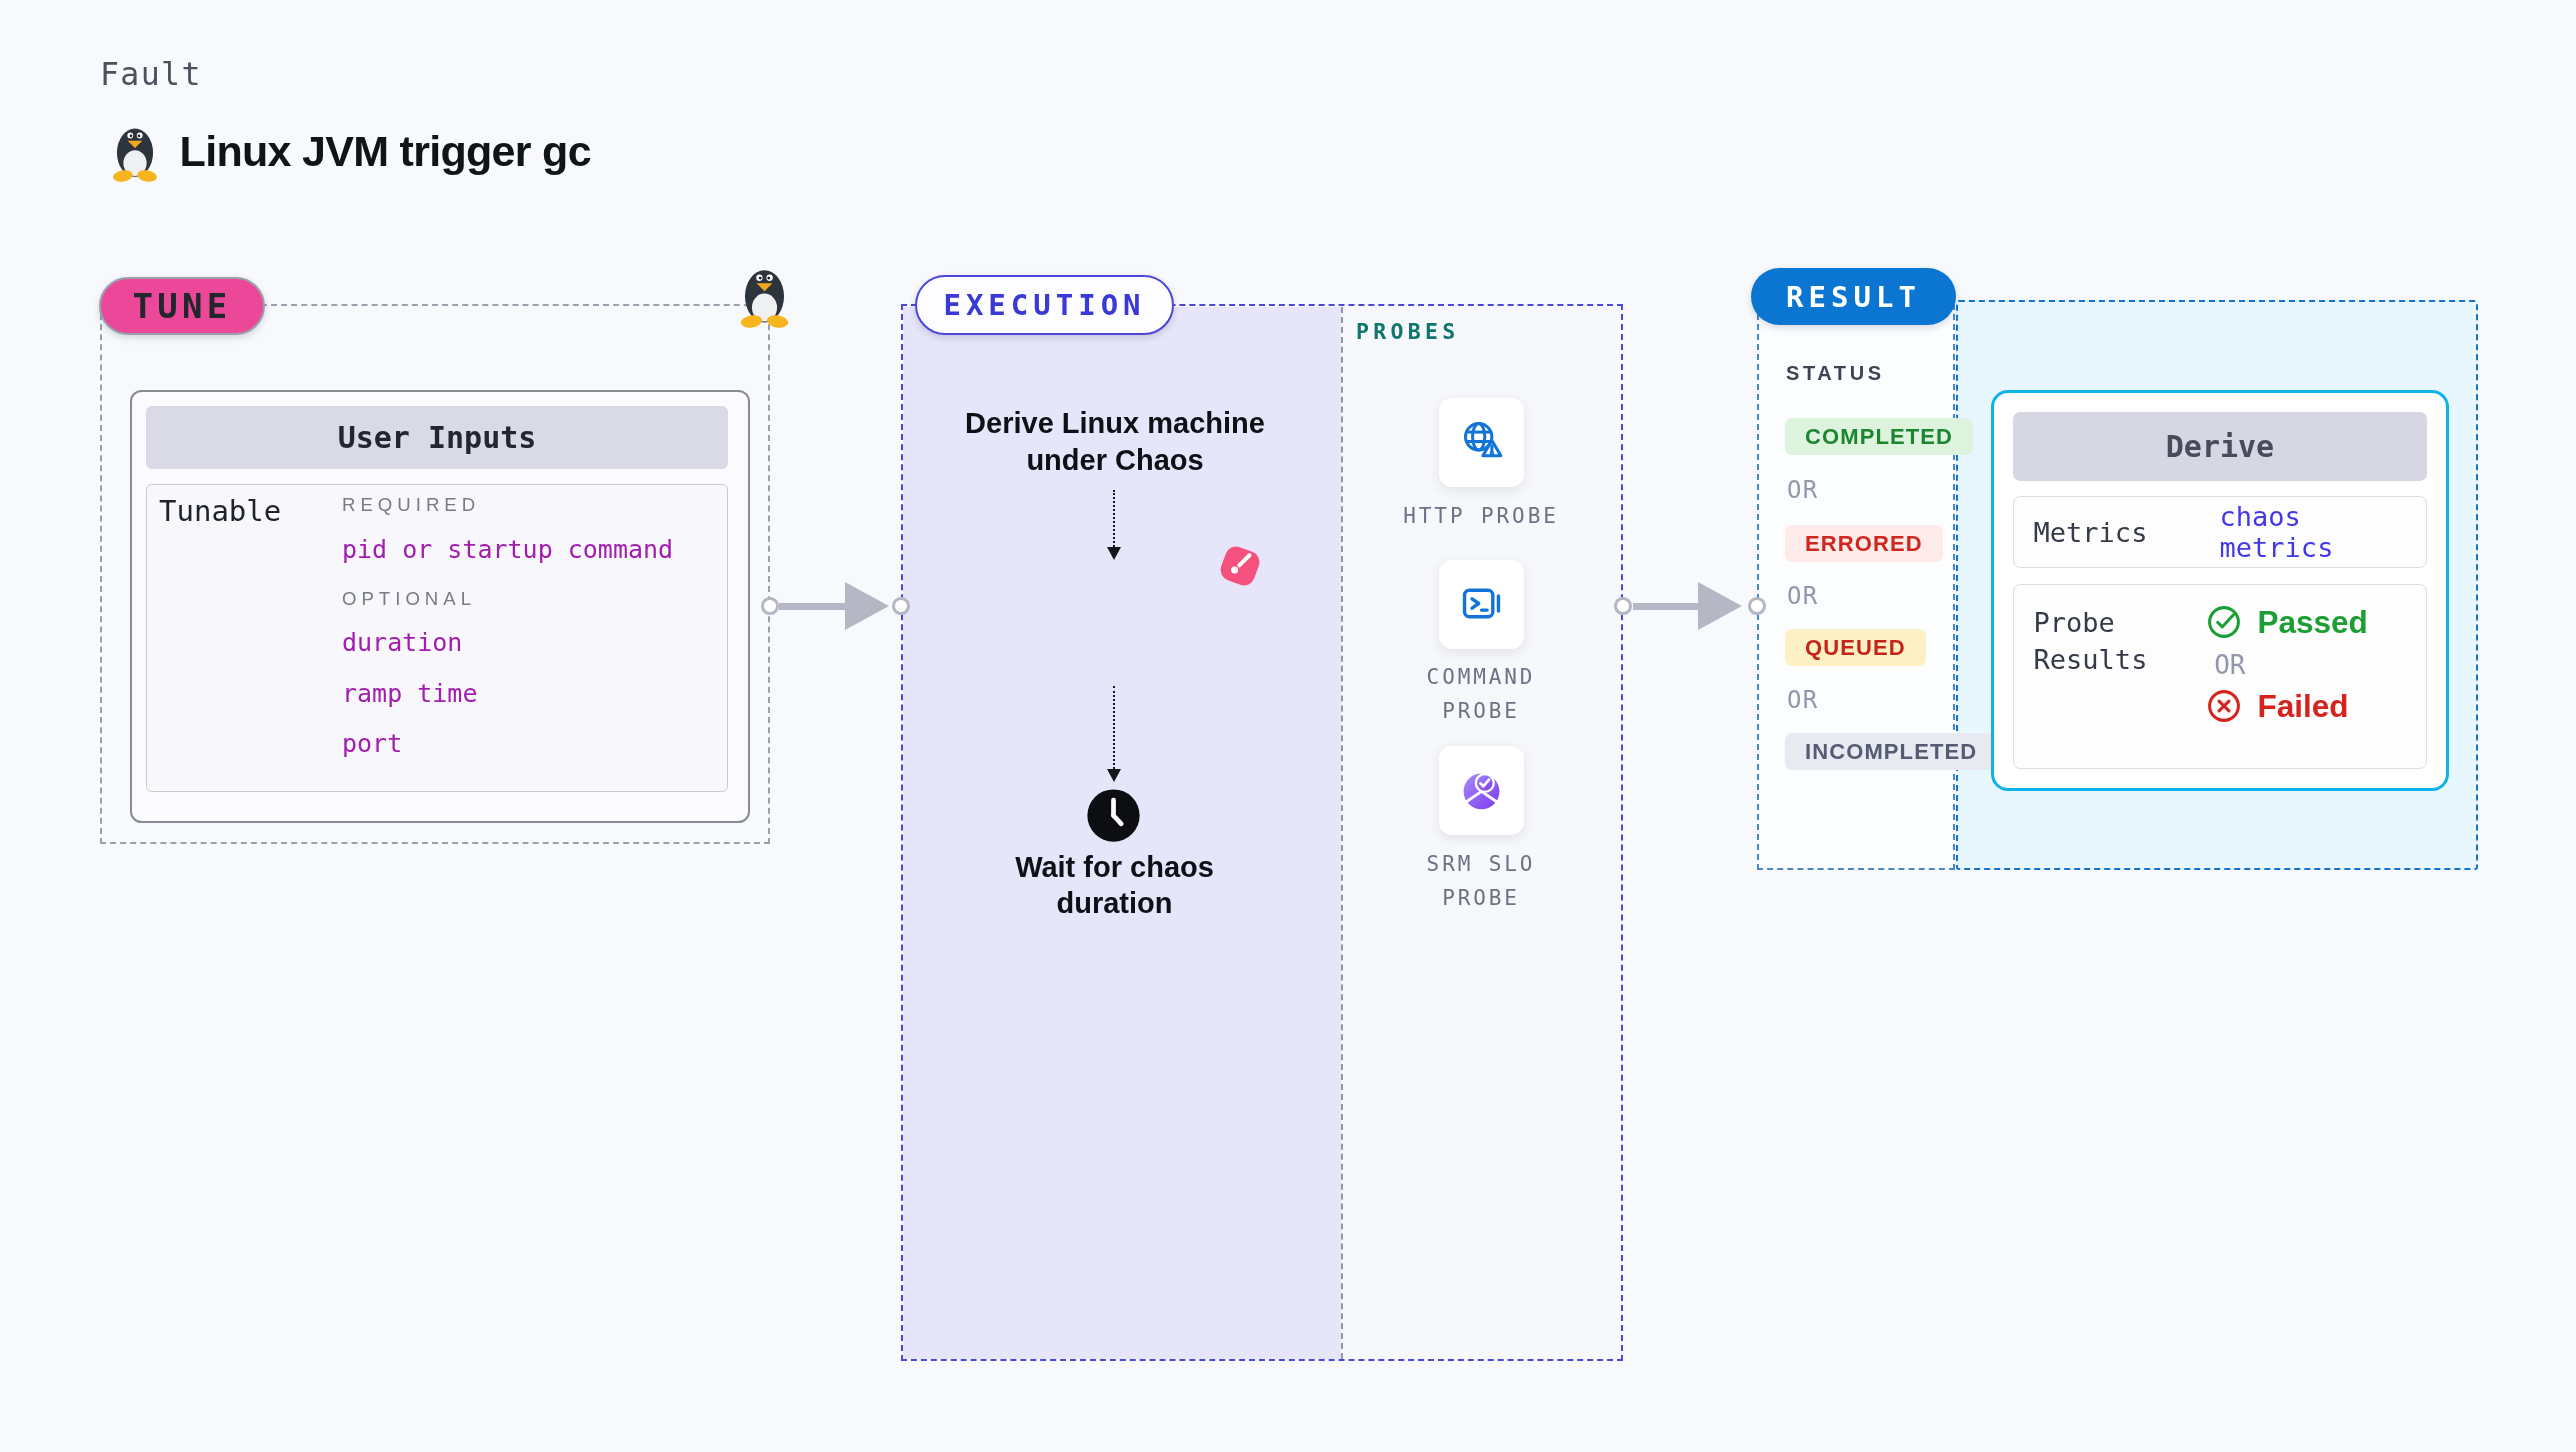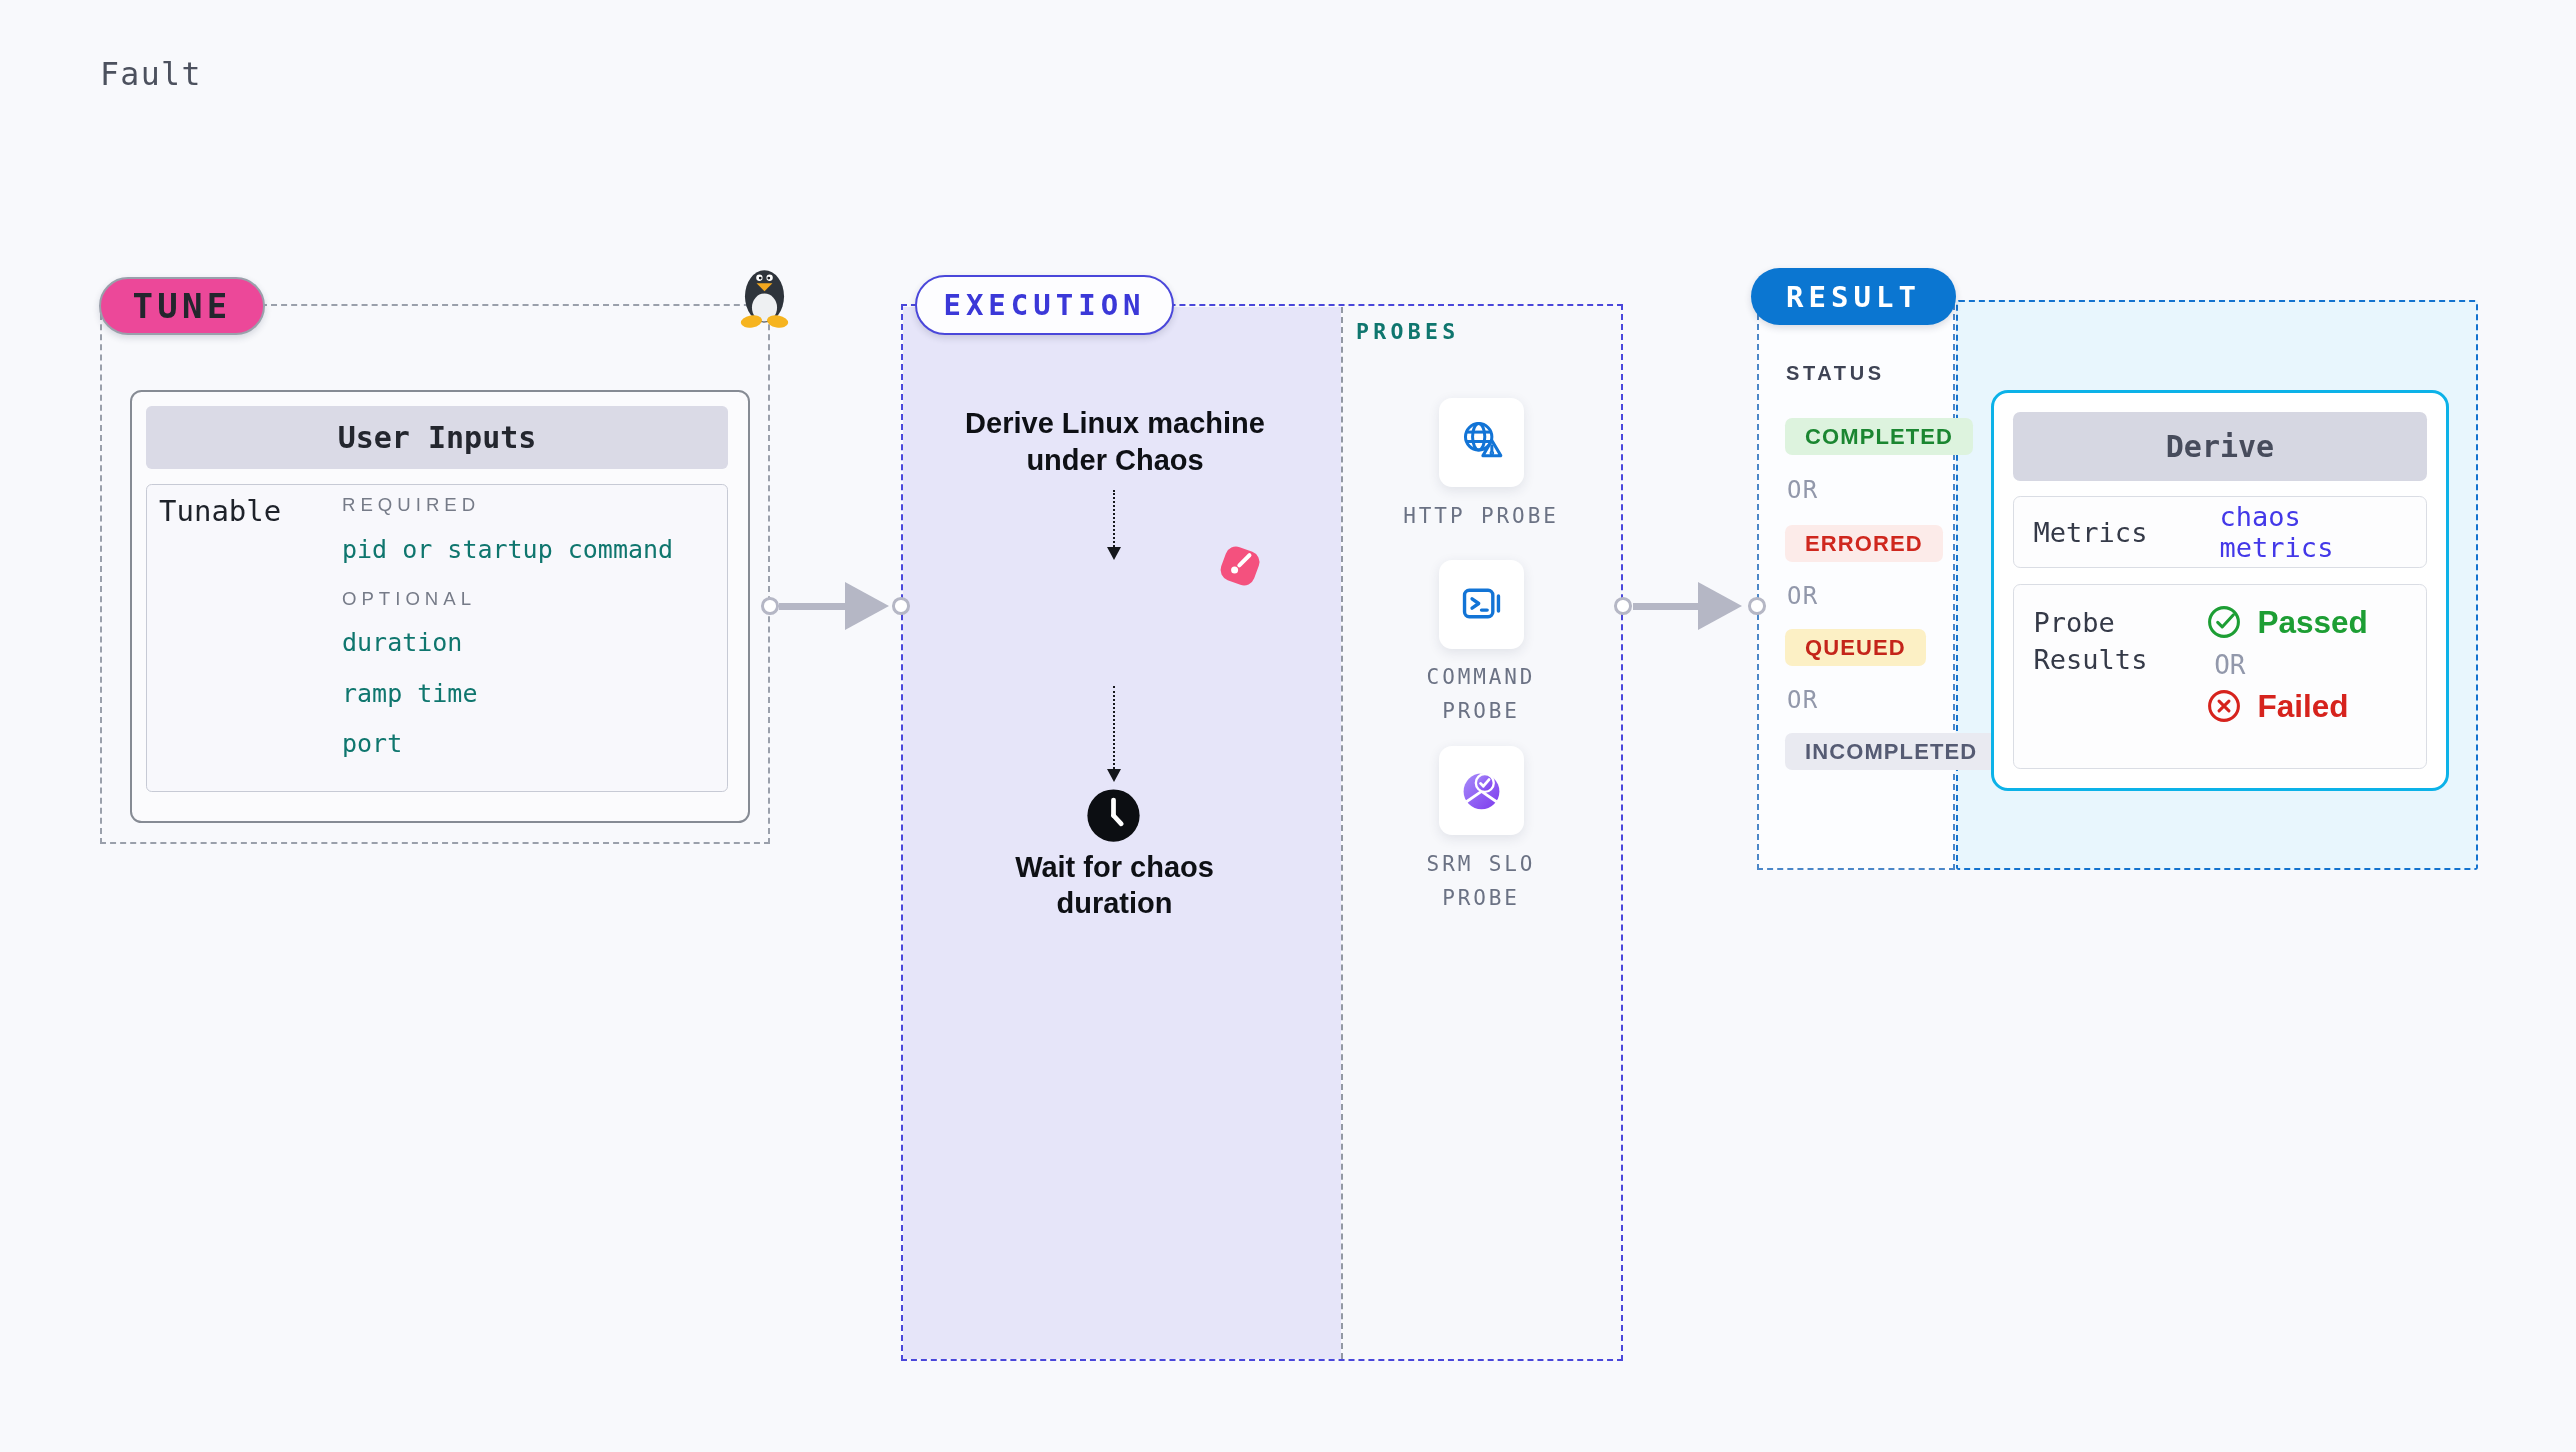--- a/index.html
+++ b/index.html
@@ -22,21 +22,21 @@
   
   .tune-box{left:100px;top:304px;width:670px;height:540px;border:2.1px dashed #9aa0ab;box-sizing:border-box;}
   .tune-tux{left:736px;top:261px;z-index:31;}
   .ui-card{left:130px;top:390px;width:620px;height:433px;background:#fbfbfd;border:2.1px solid #868b94;border-radius:11.5px;box-sizing:border-box;z-index:5;}
   .ui-card-header{left:146px;top:406px;width:582px;height:63px;background:#dadae6;border-radius:5.7px;display:flex;align-items:center;justify-content:center;font-family:"DejaVu Sans Mono",monospace;font-size:30px;font-weight:bold;color:#23262e;z-index:6;}
   .ui-card-body{left:146px;top:484px;width:582px;height:308px;background:#f8f8fc;border:1.4px solid #c7cad5;border-radius:5.7px;box-sizing:border-box;z-index:6;}
   .tunable-label{left:159px;top:494px;font-family:"DejaVu Sans Mono",monospace;font-size:29px;color:#1e222a;z-index:7;}
   .tn-col{left:342px;top:494px;width:373px;z-index:7;}
   .tn-heading{font-size:18.6px;color:#767b88;letter-spacing:5px;font-weight:500;margin:0 0 18.6px 0;}
   .tn-heading.optional{margin-top:24px;}
-  .tn-link{font-family:"DejaVu Sans Mono",monospace;font-size:25px;color:#0f766e;margin:0 0 21.5px 0;}
+  .tn-link{font-family:"DejaVu Sans Mono",monospace;font-size:25px;color:#a21caf;margin:0 0 21.5px 0;}
 
   
   .conn-line{height:7.2px;background:#b5b7c5;top:603px;z-index:20;}
   .conn-tri{width:0;height:0;border-top:24px solid transparent;border-bottom:24px solid transparent;border-left:44px solid #b5b7c5;top:582px;z-index:20;}
   .conn-dot{width:11.5px;height:11.5px;background:#ffffff;border:3.6px solid #b5b7c5;border-radius:50%;top:597px;z-index:25;}
 
   
   .exec-box{left:901px;top:304px;width:722px;height:1057px;border:2.1px dashed #4a47da;box-sizing:border-box;}
   .exec-bg-left{left:903px;top:307px;width:438px;height:1052px;background:#e6e5f9;}
   .exec-bg-right{left:1341px;top:307px;width:280px;height:1052px;background:#f7f8fb;}
@@ -90,20 +90,36 @@
   .passed-text{font-size:31.5px;font-weight:bold;color:#1d9e34;}
   .failed-text{font-size:31.5px;font-weight:bold;color:#d6231d;}
   .results-or{font-family:"DejaVu Sans Mono",monospace;font-size:26px;color:#9298ab;margin-left:8.6px;}
 </style>
 </head>
 <body>
 
 <div id="canvas">
 
   <div class="abs eyebrow">Fault</div>
+  <div class="abs title-row">
+    <span>
+      <svg class="tux-svg" width="52" height="62" viewBox="0 0 60 72">
+        <ellipse cx="30" cy="38" rx="21" ry="28" fill="#2e343b"></ellipse>
+        <ellipse cx="30" cy="50" rx="13.5" ry="15" fill="#eef0f2"></ellipse>
+        <circle cx="24.5" cy="18" r="3.4" fill="#ffffff"></circle>
+          <circle cx="35.5" cy="18" r="3.4" fill="#ffffff"></circle>
+        <circle cx="25.4" cy="18.4" r="1.5" fill="#14181c"></circle>
+          <circle cx="34.6" cy="18.4" r="1.5" fill="#14181c"></circle>
+        <path d="M21.5 24 h17 l-8.5 8.5 z" fill="#f3a81f"></path>
+        <ellipse cx="16" cy="65" rx="11.5" ry="6.5" fill="#f6b41f" transform="rotate(-10 16 65)"></ellipse>
+        <ellipse cx="44" cy="65" rx="11.5" ry="6.5" fill="#f6b41f" transform="rotate(10 44 65)"></ellipse>
+      </svg>
+    </span>
+    <span class="title">Linux JVM trigger gc</span>
+  </div>
 
   <div class="abs tune-box"></div>
   <div class="abs pill pill-tune">TUNE</div>
   <div class="abs tune-tux">
     <svg class="tux-svg" width="57" height="67" viewBox="0 0 60 72">
       <ellipse cx="30" cy="38" rx="21" ry="28" fill="#2e343b"></ellipse>
       <ellipse cx="30" cy="50" rx="13.5" ry="15" fill="#eef0f2"></ellipse>
       <circle cx="24.5" cy="18" r="3.4" fill="#ffffff"></circle>
         <circle cx="35.5" cy="18" r="3.4" fill="#ffffff"></circle>
       <circle cx="25.4" cy="18.4" r="1.5" fill="#14181c"></circle>

